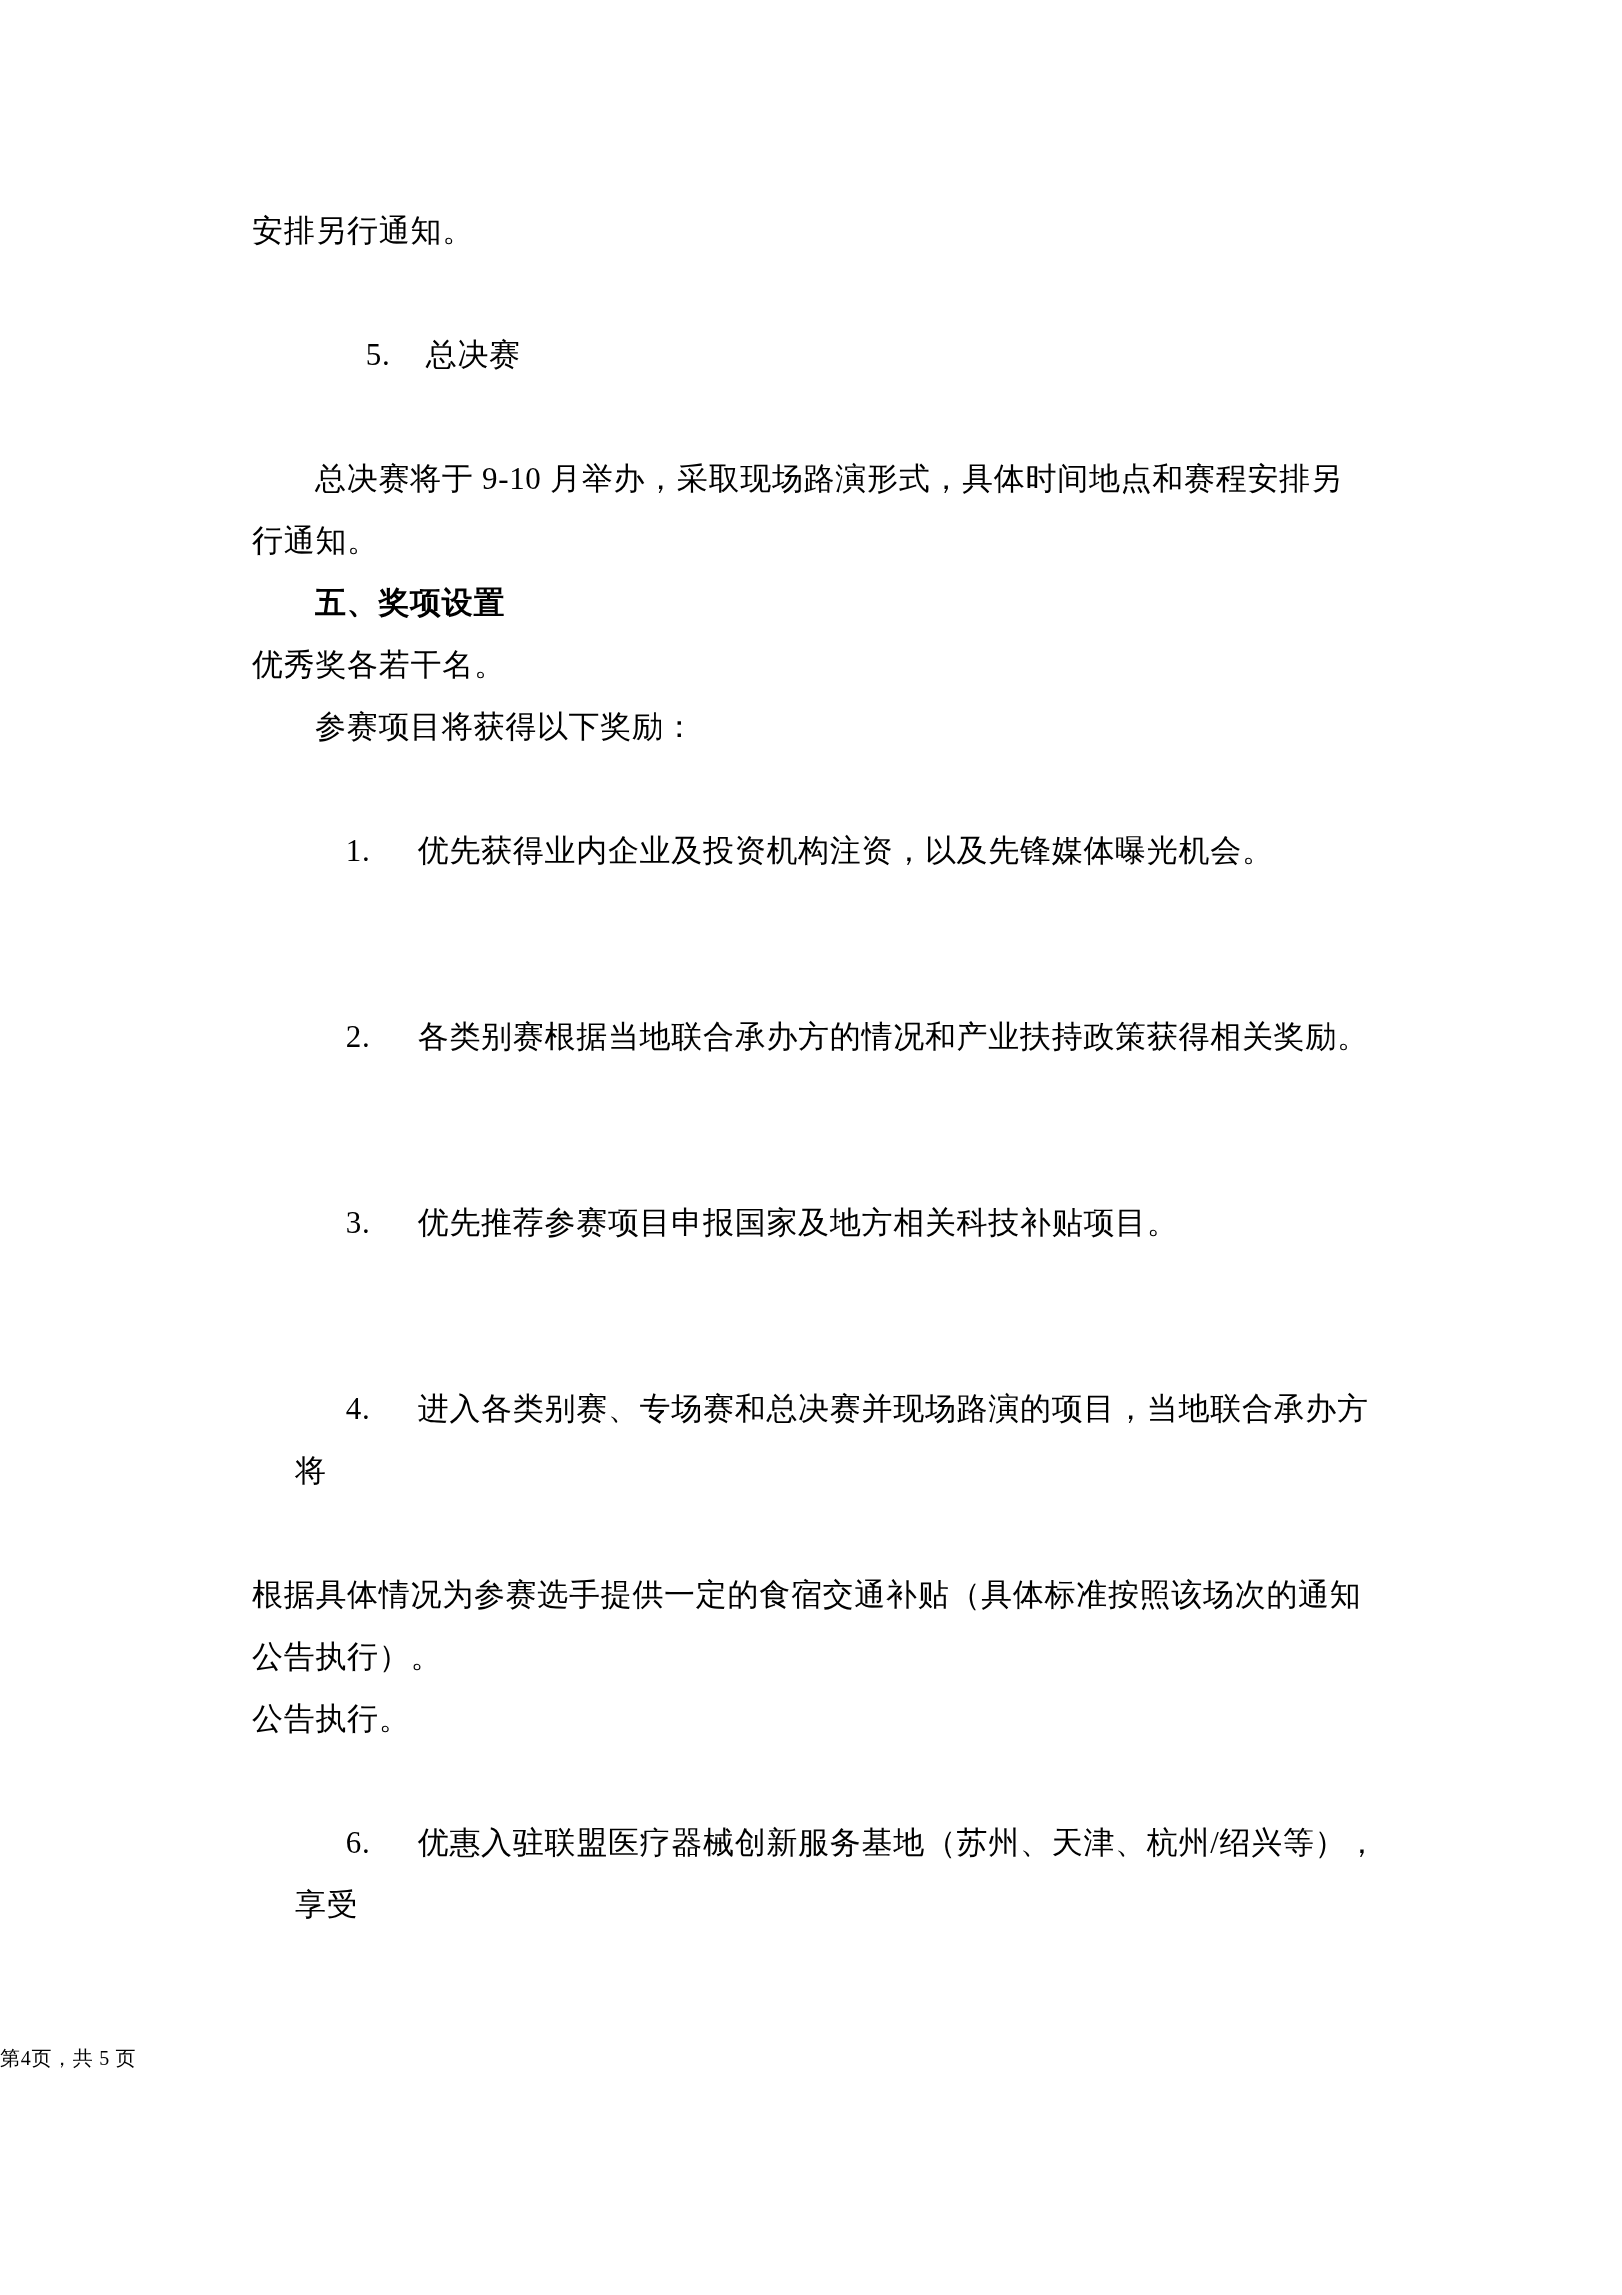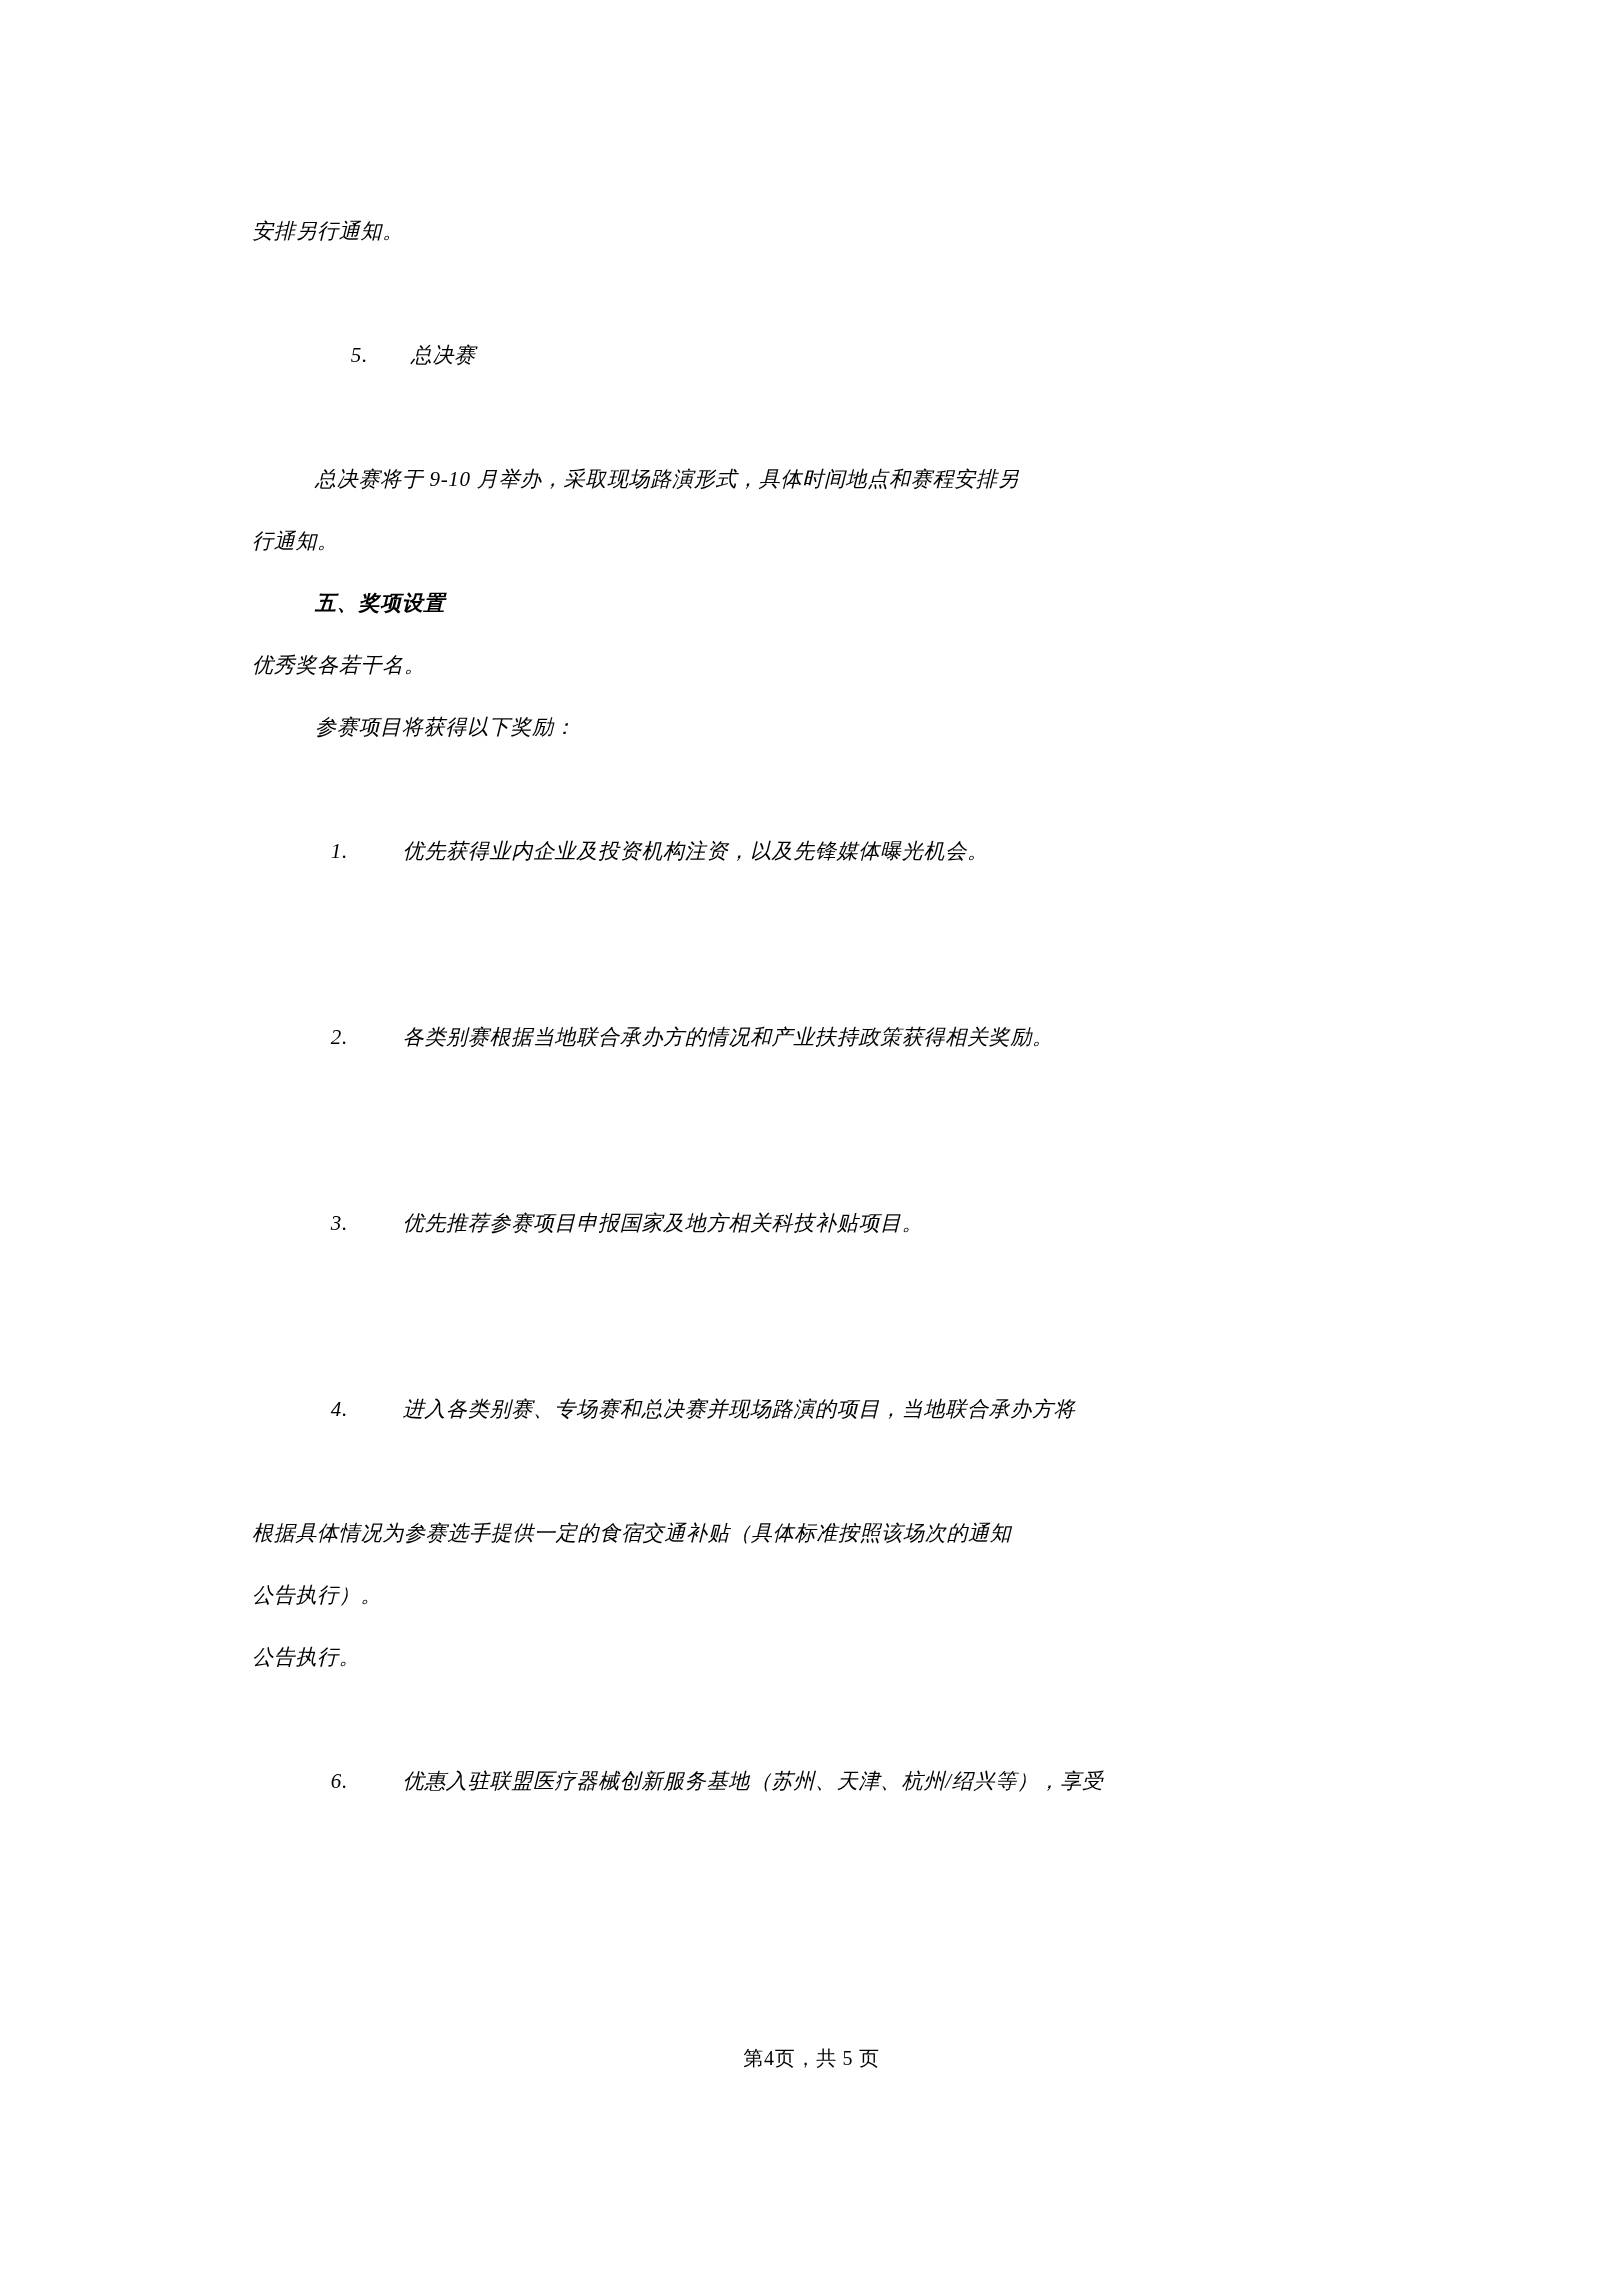--- a/index.html
+++ b/index.html
@@ -12,38 +12,37 @@
     font-family:"Liberation Serif","DejaVu Serif",serif;
     overflow:hidden;
   }
   .content {
     position:absolute;
     left:252px;
     top:200px;
     width:1132px;
   }
   .line {
-    font-size:21px;
+    font-size:31px;
     line-height:62px;
     white-space:pre-wrap;
     letter-spacing:0.7px;
-    font-style:italic;
   }
   .ind  { text-indent:63px; }           
   .hd   { text-indent:63px; font-weight:700; }  
   .li   { padding-left:43px; }          
   .li .num  { display:inline-block; width:72px; }
   .li2  { padding-left:63px; }          
   .li2 .num { display:inline-block; width:60px; }
   .footer {
     position:absolute;
     top:2043px;
     left:0;
     width:100%;
-    text-align:center;
+    text-align:left;
     font-size:20px;
     line-height:31px;
     letter-spacing:0.7px;
   }
 </style>
 </head>
 <body>
 
 <div class="page">
   <div class="content">

